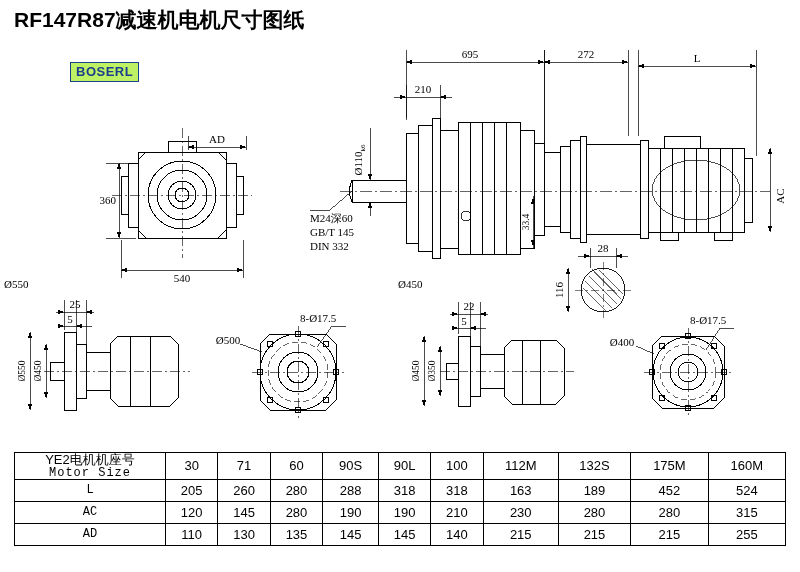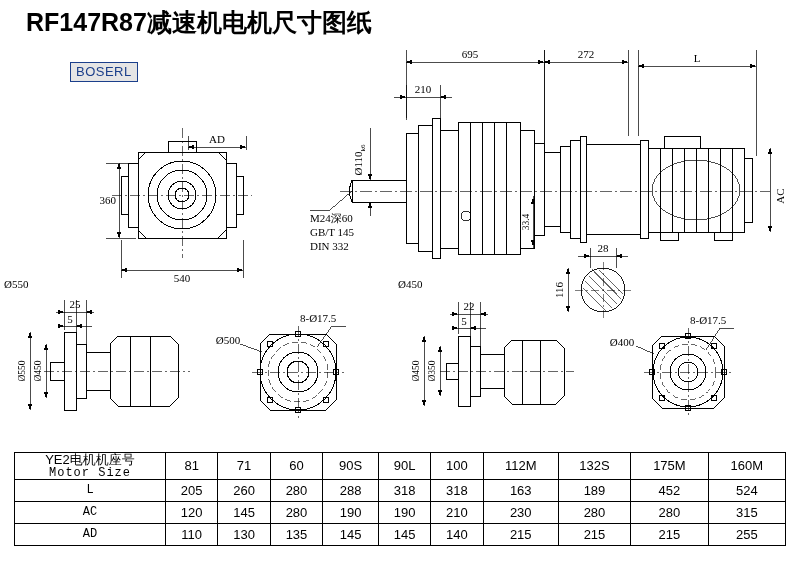--- a/index.html
+++ b/index.html
@@ -17,37 +17,36 @@
   }
   #page {
     position: relative;
     width: 800px;
     height: 572px;
   }
   #title {
     position: absolute;
     left: 14px;
     top: 6px;
-    font-size: 25px;
+    font-size: 21px;
     font-weight: bold;
     letter-spacing: 0px;
     white-space: nowrap;
-    margin-left: 12px;
   }
   #logo {
     position: absolute;
     left: 70px;
     top: 62px;
     border: 1px solid #1b3f8b;
     color: #1b3f8b;
     font-size: 13px;
-    font-weight: normal;
+    font-weight: bold;
     padding: 1px 5px 2px 5px;
     letter-spacing: 0.5px;
-    background: #e5e5e5;
+    background: #bef264;
   }
   svg.dwg {
     position: absolute;
     left: 0;
     top: 0;
   }
   
   #spec-table {
     position: absolute;
     left: 14px;
@@ -437,21 +436,21 @@
     </g>
   </svg>
 
   <table id="spec-table">
     <tbody>
       <tr class="head">
         <td class="rowhead rowhead-first" rowspan="1">
           <div class="hd-cn">YE2电机机座号</div>
           <div class="hd-en">Motor Size</div>
         </td>
-        <td>81</td>
+        <td>30</td>
         <td>71</td>
         <td>60</td>
         <td>90S</td>
         <td>90L</td>
         <td>100</td>
         <td>112M</td>
         <td>132S</td>
         <td>175M</td>
         <td>160M</td>
       </tr>

